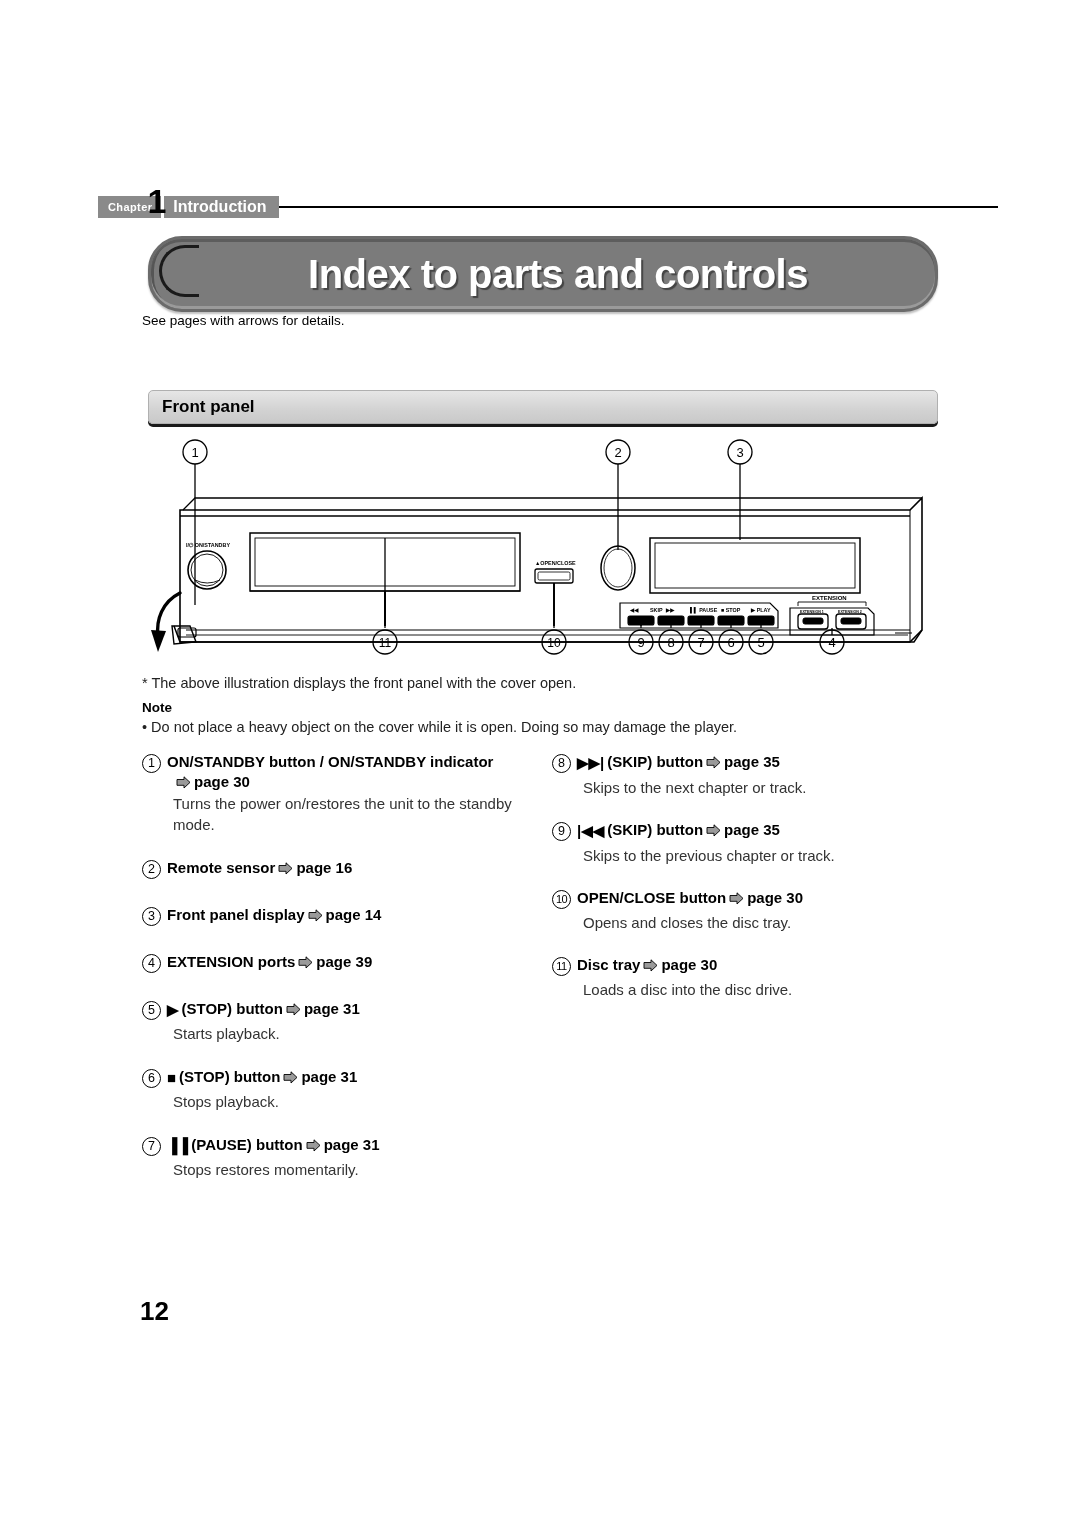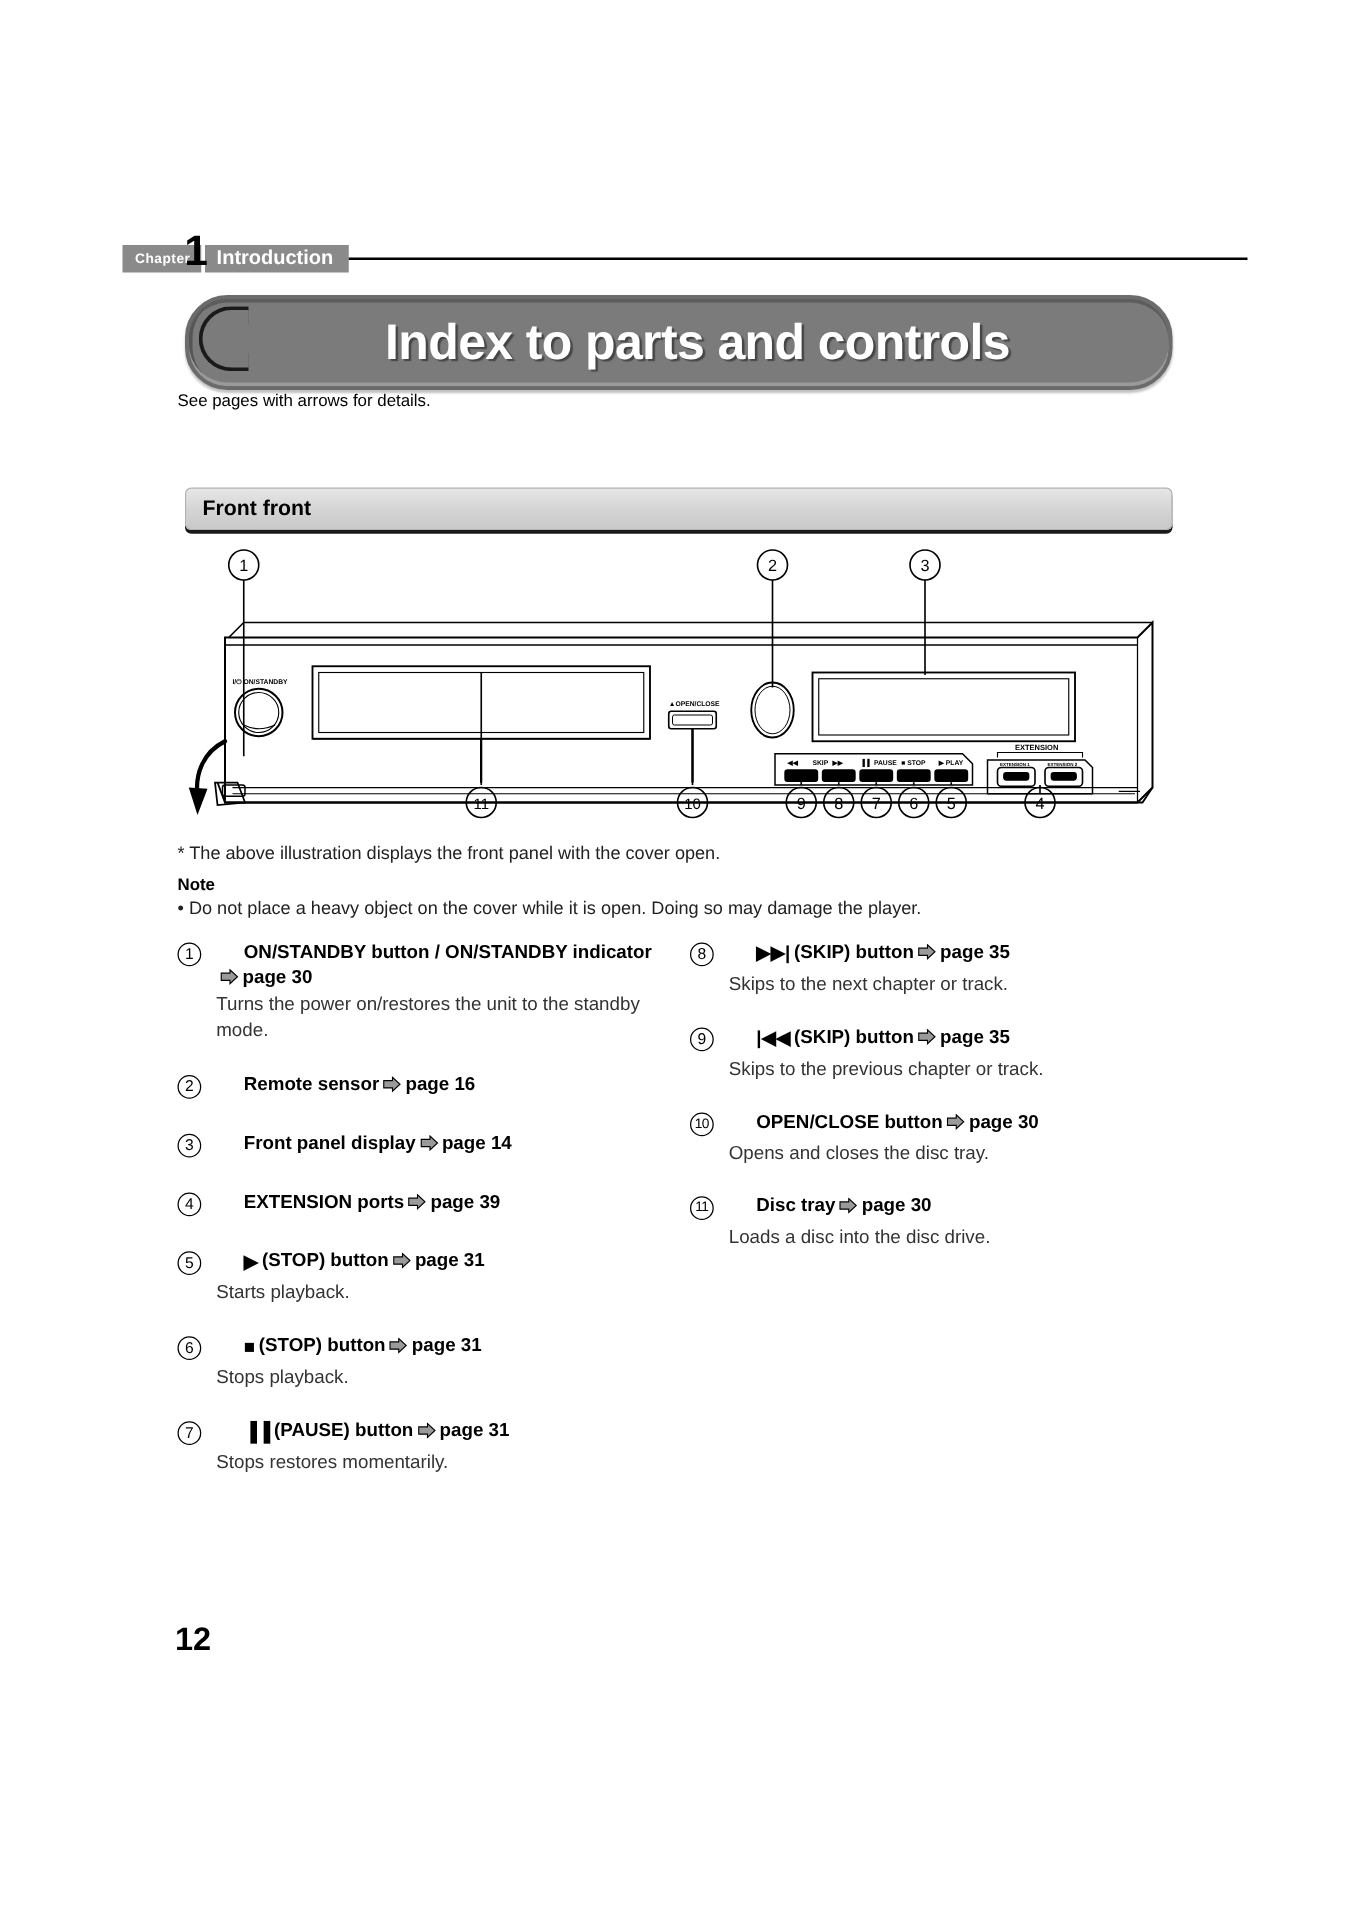--- a/index.html
+++ b/index.html
@@ -141,21 +141,21 @@
   .num {
     flex: 0 0 auto;
     display: inline-flex; align-items: center; justify-content: center;
     width: 19px; height: 19px;
     border: 1.4px solid #000; border-radius: 50%;
     font-size: 12.5px; font-weight: normal;
     margin-right: 6px; margin-top: 2px;
     line-height: 1;
   }
   .num.wide { font-size: 11px; letter-spacing: -.5px; }
-  .head-text { flex: 1; margin-left: 28px; }
+  .head-text { flex: 1; }
   .sub {
     font-size: 15px; font-weight: normal;
     color: #333; line-height: 1.42;
     margin: 3px 0 0 31px;
   }
   .cont { margin: 0 0 0 31px; font-size: 15px; font-weight: bold; }
 
   
   .arrow {
     display: inline-block;
@@ -187,21 +187,21 @@
 </div>
 
 <div class="title-pill">
   <div class="inner-arc"></div>
   <div class="title-text">Index to parts and controls</div>
 </div>
 
 <div class="see-pages">See pages with arrows for details.</div>
 
 <div class="section-bar">
-  <span>Front front</span>
+  <span>Front panel</span>
 </div>
 
 <div class="diagram">
 <svg width="800" height="235" viewBox="0 0 800 235" xmlns="http://www.w3.org/2000/svg">
   <g fill="none" stroke="#000" stroke-width="1.3">
 
     <circle cx="45" cy="22" r="12"></circle>
     <circle cx="468" cy="22" r="12"></circle>
     <circle cx="590" cy="22" r="12"></circle>
 

